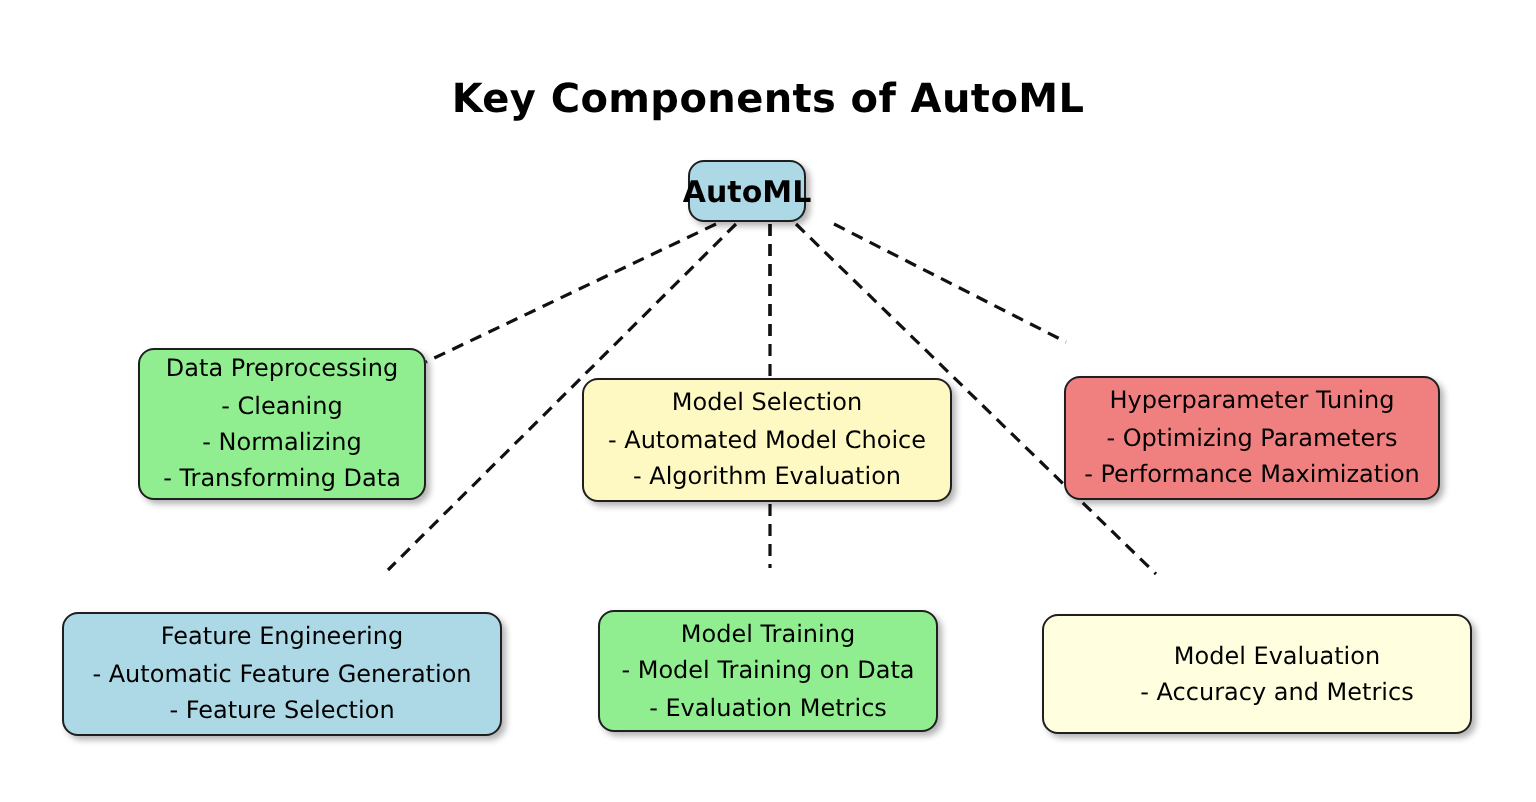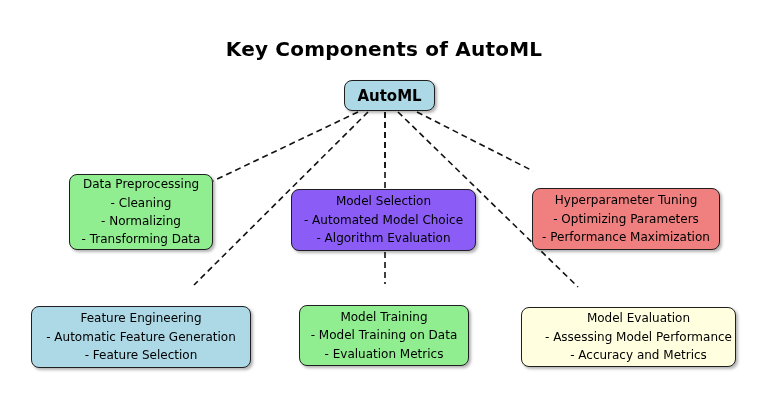--- a/index.html
+++ b/index.html
@@ -39,21 +39,21 @@
     text-align: center;
     font-size: 12px;
     line-height: 18.4px;
     margin-top: 22px;
   }
   .root-node {
     position: absolute;
     z-index: 2;
     box-sizing: border-box;
     left: 344px; top: 80px;
-    width: 91px; height: 31px;
+    width: 59px; height: 31px;
     border: 1.8px solid #1f1f1f;
     border-radius: 8px;
     box-shadow: 2px 2px 3px rgba(0,0,0,0.30);
     display: flex;
     align-items: center;
     justify-content: center;
     font-size: 15px;
     font-weight: bold;
   }
   .n0 { left: 69px;  top: 152px; width: 144px; height: 76px; }
@@ -83,21 +83,21 @@
     <span>AutoML</span>
   </div>
 
   <div class="node n0" style="background-color: rgb(144, 238, 144);">
     <div>Data Preprocessing</div>
     <div>- Cleaning</div>
     <div>- Normalizing</div>
     <div>- Transforming Data</div>
   </div>
 
-  <div class="node n1" style="background-color: #8b5cf6;">
+  <div class="node n1" style="background-color: #fef9c3;">
     <div>Model Selection</div>
     <div>- Automated Model Choice</div>
     <div>- Algorithm Evaluation</div>
   </div>
 
   <div class="node n2" style="background-color: rgb(240, 128, 128);">
     <div>Hyperparameter Tuning</div>
     <div>- Optimizing Parameters</div>
     <div>- Performance Maximization</div>
   </div>
@@ -109,17 +109,16 @@
   </div>
 
   <div class="node n4" style="background-color: rgb(144, 238, 144);">
     <div>Model Training</div>
     <div>- Model Training on Data</div>
     <div>- Evaluation Metrics</div>
   </div>
 
   <div class="node n5" style="background-color: rgb(255, 255, 224);">
     <div>Model Evaluation</div>
-    <div>- Assessing Model Performance</div>
     <div>- Accuracy and Metrics</div>
   </div>
 
 </div>
 
 </body></html>

